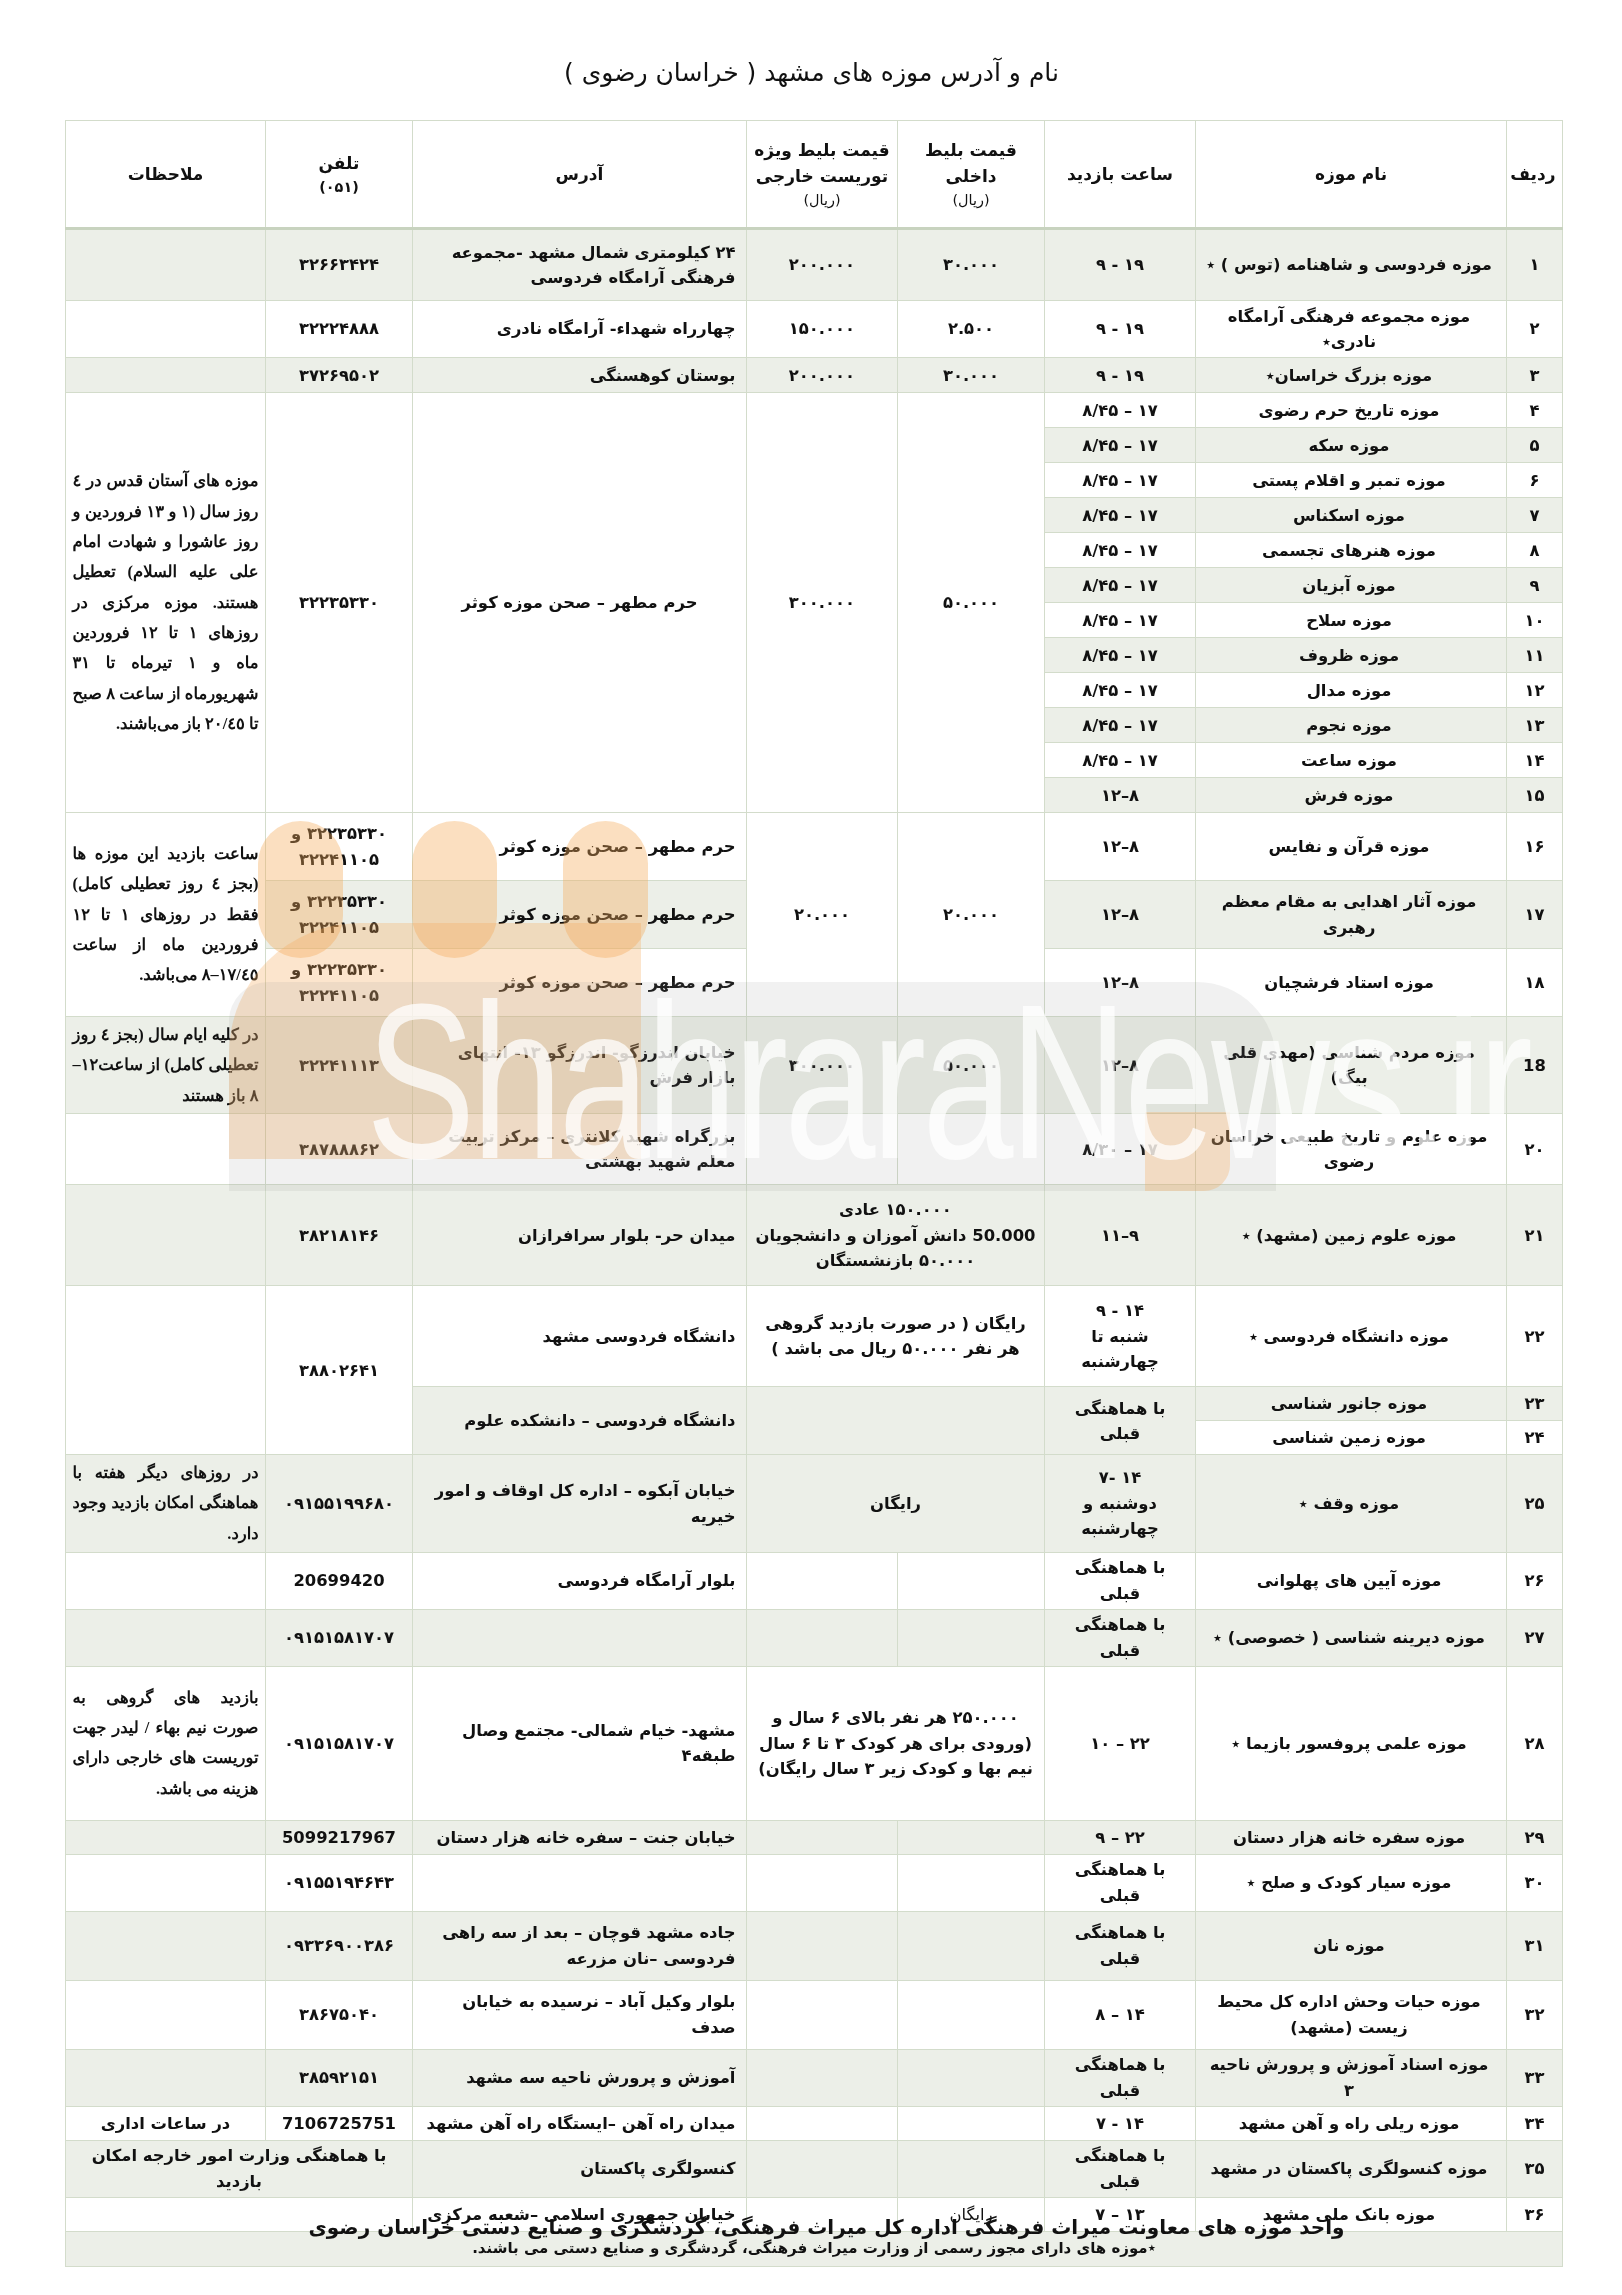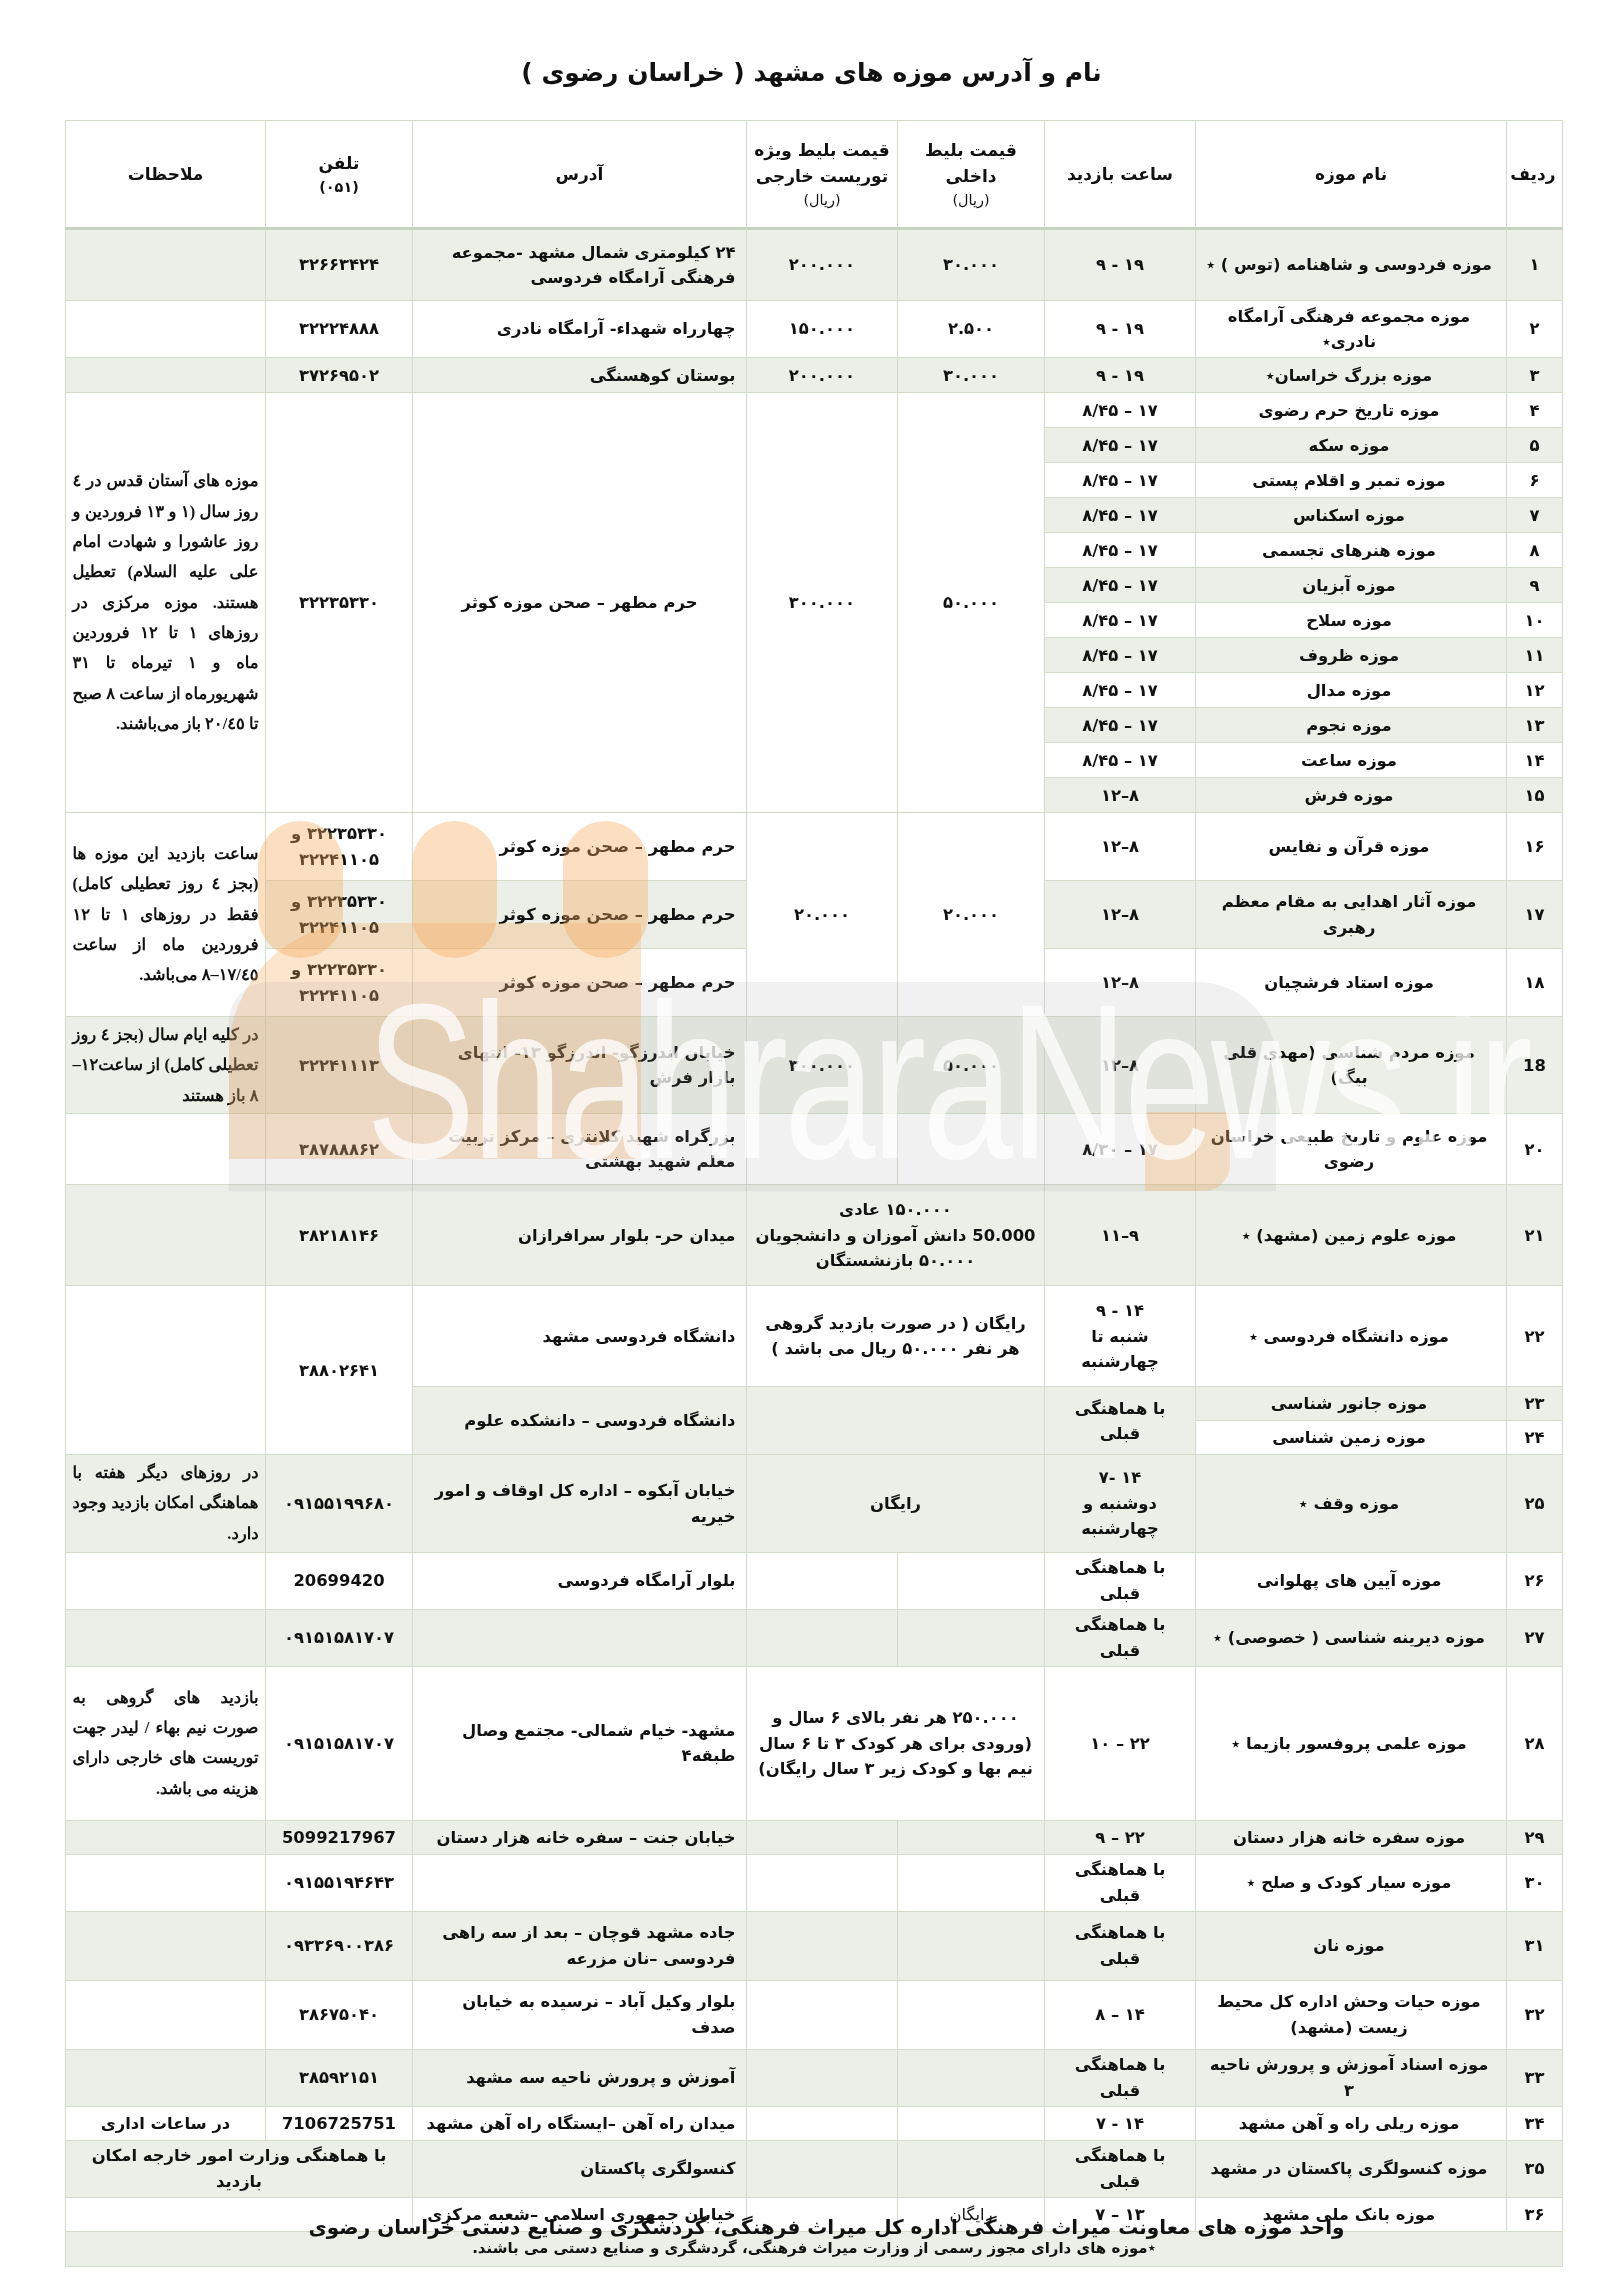--- a/index.html
+++ b/index.html
@@ -1,17 +1,17 @@
 <!DOCTYPE html>
 <html lang="fa" dir="rtl" style="font-size:10.5px"><head>
 <meta charset="utf-8">
 <style>
   html, body { margin:0; padding:0; background:#ffffff; }
   body { width:1623px; height:2295px; position:relative; font-family:"DejaVu Sans", sans-serif; color:#111; overflow:hidden; }
-  .title { position:absolute; top:58px; left:0; width:1623px; text-align:center; font-size:25px; font-weight:bold; }
+  .title { position:absolute; top:58px; left:0; width:1623px; text-align:center; font-size:25px; font-weight:normal; }
   table.main { position:absolute; top:120px; left:65px; width:1495px; border-collapse:collapse; table-layout:fixed; direction:rtl; }
   table.main td, table.main th { border:1.3px solid #d3dccb; text-align:center; vertical-align:middle; font-size:16.4px; font-weight:bold; padding:2.6px 6.5px; line-height:1.55; }
   table.main thead th { height:101px; background:#fff; border-bottom:3.9px solid #c8d3bf; font-size:17px; }
   table.main th .unit { font-weight:normal; font-size:14.4px; display:block; }
   table.main tr.shade td { background:#ecefe8; }
   table.main td.name { padding-right:10.5px; }
   table.main td.addr { text-align:right; padding-right:10.5px; }
   table.main td.note { text-align:justify; font-size:16.4px; line-height:1.85;font-family:Liberation Serif, serif; }
   table.main td.wt { background:#ffffff !important; }
   table.main td.gy { background:#ecefe8 !important; }

